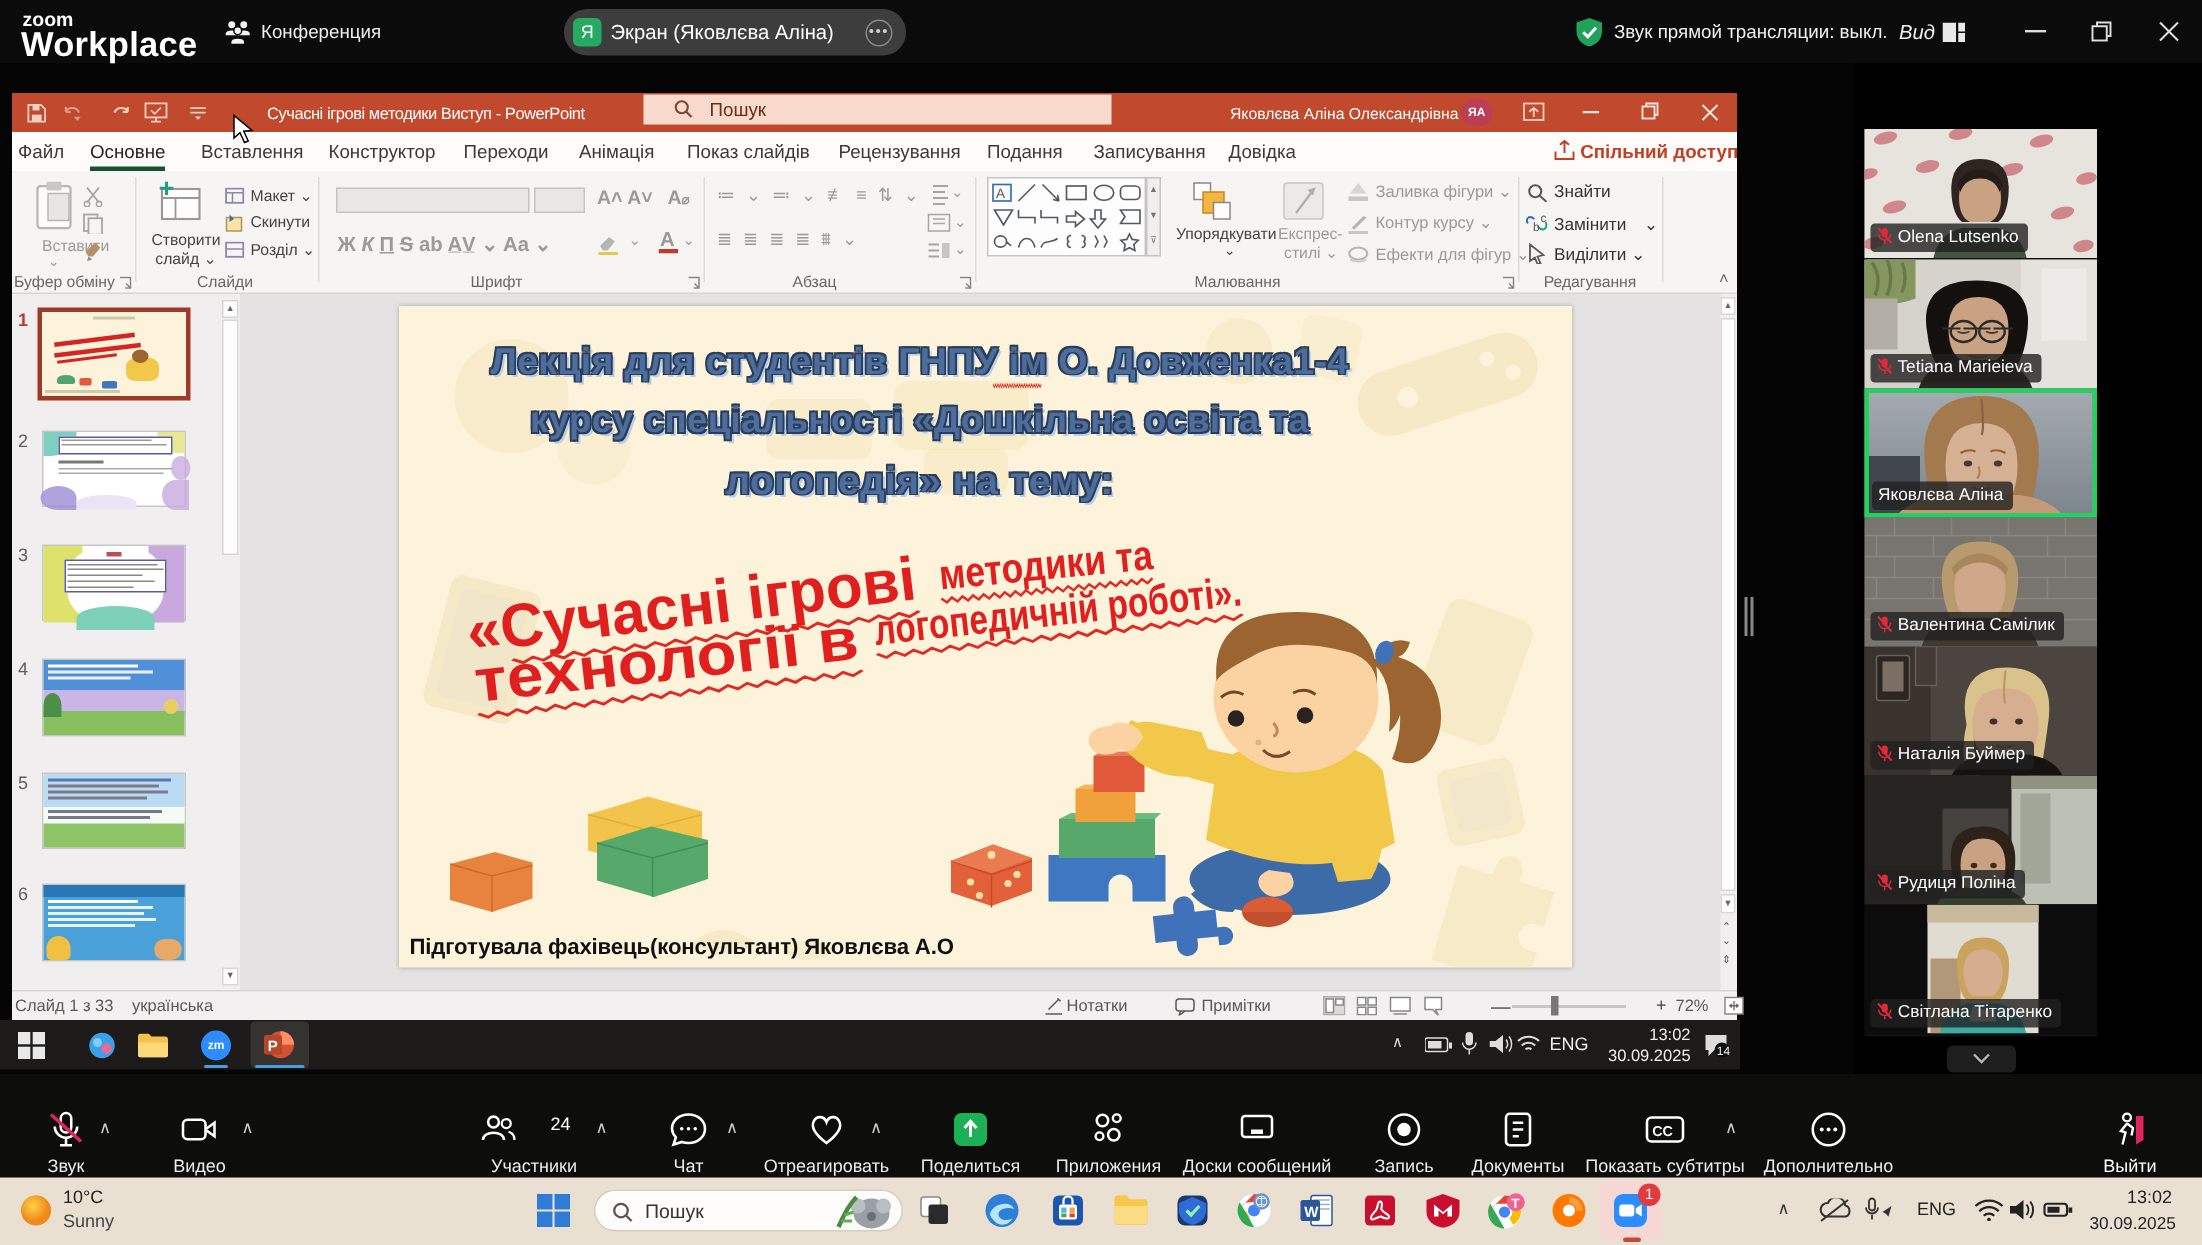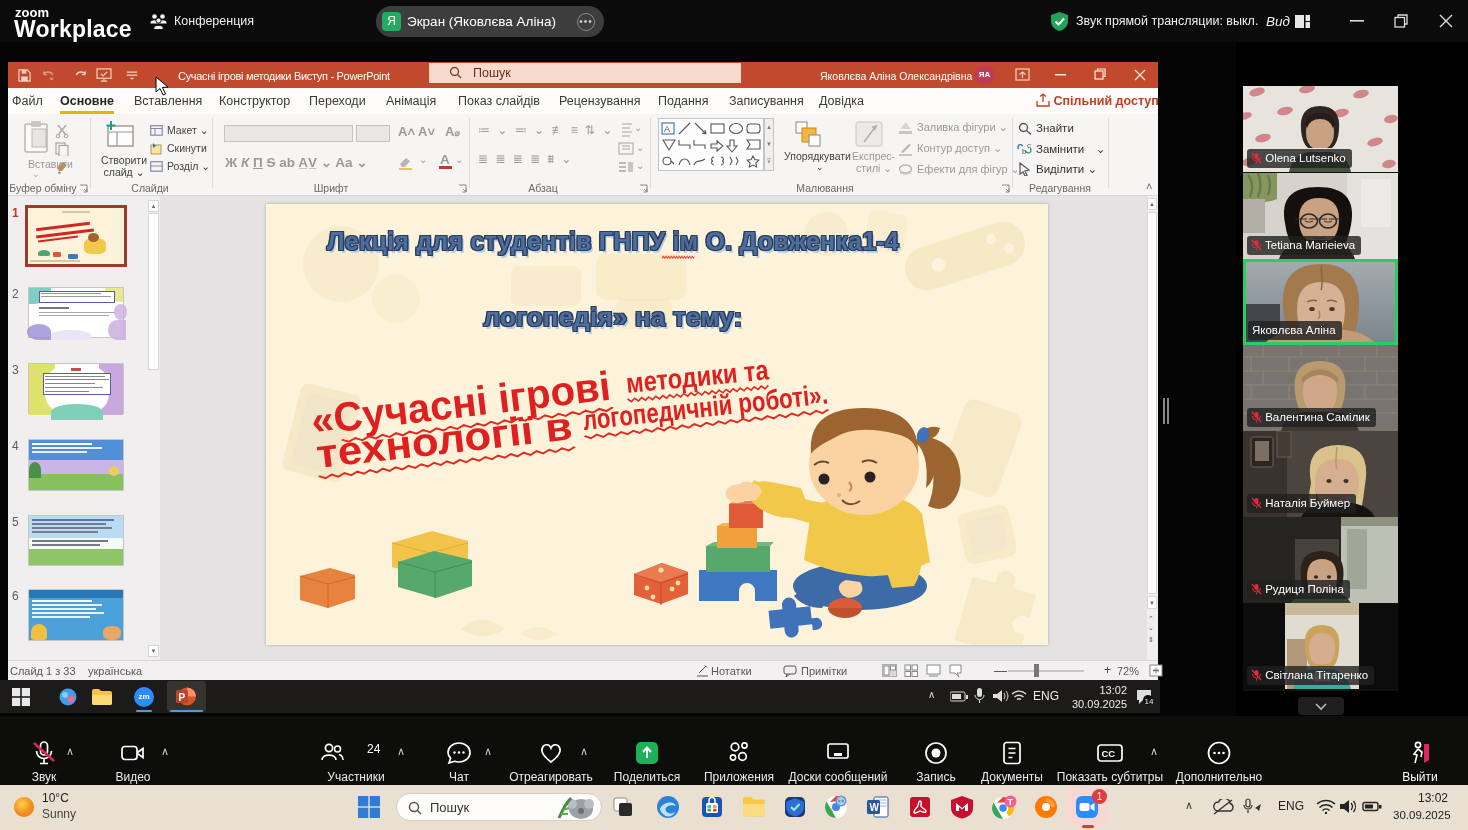--- a/index.html
+++ b/index.html
@@ -23,21 +23,21 @@
   
   #ppt { position:absolute; left:8px; top:62px; width:1150px; height:618px; background:#f5f3f2; }
   #ptitle { position:absolute; left:0; top:0; width:1150px; height:26px; background:#c14a2e; }
   #ptitle .tname { position:absolute; left:170px; top:8px; color:#fff; font-size:11px; letter-spacing:-0.3px; width:214px; white-space:nowrap;}
   #psearch { position:absolute; left:421px; top:1px; width:312px; height:20px; background:#f7dacc; color:#6b2c18; font-size:12.5px; }
   #ptitle .uname { position:absolute; left:812px; top:8px; color:#fff; font-size:10.5px; }
   #ptitle .ubadge { position:absolute; left:966px; top:4px; width:21px; height:18px; border-radius:9px; background:#bd3d55; color:#fff; font-size:8px; font-weight:bold; text-align:center; line-height:18px; }
 
   #ptabs { position:absolute; left:0; top:26px; width:1150px; height:26px; background:#fdfcfb; }
   .ptab { position:absolute; top:6px; font-size:12.5px; color:#3b3a39; }
-  .ptab.sel { font-weight:bold; color:#252423; border-bottom:3px solid #eab308; padding-bottom:3px;}
+  .ptab.sel { font-weight:normal; color:#252423; border-bottom:3px solid #14532d; padding-bottom:3px;}
   #share { position:absolute; left:1028px; top:5px; color:#c13f22; font-size:12.5px; font-weight:bold; white-space:nowrap; }
 
   #pribbon { position:absolute; left:0; top:52px; width:1150px; height:82px; background:#f7f5f4; border-bottom:1px solid #d8d6d4; }
   .rsep { position:absolute; top:4px; width:1px; height:70px; background:#dedcda; }
   .rlabel { position:absolute; top:68px; font-size:10.5px; color:#6a6865; text-align:center; }
   .gray { color:#9c9a98; }
 
   
   #lpanel { position:absolute; left:0; top:134px; width:152px; height:464px; background:#f0eeee; }
   .thumb { position:absolute; left:20px; width:96px; background:#fff; border:1px solid #c8c6c4; }
@@ -301,21 +301,21 @@
       <div class="abs gray" style="left:848px;top:48px;font-size:10.5px">стилі ⌄</div>
       <svg class="abs" style="left:890px;top:7px" width="15" height="14" viewBox="0 0 15 14">
           <path d="M7.5 1 L13 8 H2 Z" fill="#d8d6d4"></path>
           <rect x="1" y="10" width="13" height="3" fill="#c8c6c4"></rect>
         </svg>
       <div class="abs gray" style="left:909px;top:7px;font-size:11px">Заливка фігури ⌄</div>
       <svg class="abs" style="left:890px;top:28px" width="15" height="14" viewBox="0 0 15 14">
           <path d="M3 10 L11 2 l2 1 L5 11 Z" fill="#b8b6b4"></path>
           <rect x="1" y="12" width="13" height="2.5" fill="#c8c6c4"></rect>
         </svg>
-      <div class="abs gray" style="left:909px;top:28px;font-size:11px">Контур доступ ⌄</div>
+      <div class="abs gray" style="left:909px;top:28px;font-size:11px">Контур курсу ⌄</div>
       <svg class="abs" style="left:890px;top:49px" width="15" height="13" viewBox="0 0 15 13">
           <ellipse cx="7.5" cy="6" rx="6" ry="4" fill="none" stroke="#b8b6b4" stroke-width="1.4"></ellipse>
           <path d="M2 10 Q7.5 13 13 10" stroke="#c8c6c4" fill="none"></path>
         </svg>
       <div class="abs gray" style="left:909px;top:49px;font-size:11px">Ефекти для фігур ⌄</div>
 
       <svg class="abs" style="left:1010px;top:8px" width="14" height="13" viewBox="0 0 14 13">
           <circle cx="5.5" cy="5.5" r="4" fill="none" stroke="#55585c" stroke-width="1.4"></circle>
           <path d="M8.5 8.5 L13 12.5" stroke="#55585c" stroke-width="1.4"></path>
         </svg>
@@ -547,21 +547,22 @@
             <circle cx="573" cy="291" r="2" fill="#d8986a" opacity="0.6"></circle>
             <path d="M560 322 q-40 -6 -74 -26 l-8 -6 l10 -14 l14 6 q30 14 62 18 Z" fill="#f2c84b"></path>
             <path d="M490 296 q-10 2 -14 -4 l-4 -8 q2 -8 12 -6 q10 2 12 10 Z" fill="#fbd3a2"></path>
             <path d="M594 378 q6 9 -3 14 q-11 5 -17 -4 q-4 -8 6 -12 Z" fill="#fbd3a2"></path>
             <ellipse cx="579" cy="404" rx="17" ry="10" fill="#c0502e"></ellipse>
             <path d="M562 404 a17 10 0 0 1 34 0 Z" fill="#d95c36"></path>
             <path d="M528 392 q10 12 28 12 l8 -12 q-16 2 -26 -8 Z" fill="#3c6ba8"></path>
           </g>
           <use href="#zz" transform="translate(396 52) scale(0.23 0.8)"></use>
           </svg>
-        <div class="btitle"><span style="font-size:25px">Лекція для студентів ГНПУ ім О. Довженка1-4</span><br><br><span style="font-size:26px">логопедія» на тему:</span></div>
+        <div class="btitle"><span style="font-size:25px">Лекція для студентів ГНПУ ім О. Довженка1-4</span><br><span style="font-size:24.5px">курсу спеціальності «Дошкільна освіта та</span><br><span style="font-size:26px">логопедія» на тему:</span></div>
+        <div class="abs" style="left:7px;top:420px;font-size:14.8px;letter-spacing:-0.1px;font-weight:bold;color:#111">Підготувала фахівець(консультант) Яковлєва А.О</div>
       </div>
     </div>
     <div class="abs" style="left:1139px;top:134px;width:11px;height:464px;background:#f0eeee">
       <div class="abs" style="left:0;top:2px;width:10px;height:12px;background:#fdfdfd;border:1px solid #d8d6d4;font-size:6px;color:#666;text-align:center;line-height:11px">▲</div>
       <div class="abs" style="left:0;top:16px;width:10px;height:382px;background:#fdfdfd;border:1px solid #d8d6d4"></div>
       <div class="abs" style="left:0;top:400px;width:10px;height:13px;background:#fdfdfd;border:1px solid #d8d6d4;font-size:6px;color:#666;text-align:center;line-height:12px">▼</div>
       <div class="abs" style="left:1px;top:418px;font-size:7px;color:#555;line-height:9px">⌃<br>⌄</div>
       <div class="abs" style="left:1px;top:440px;font-size:7px;color:#555">⇕</div>
     </div>
     <div id="pstatus">

